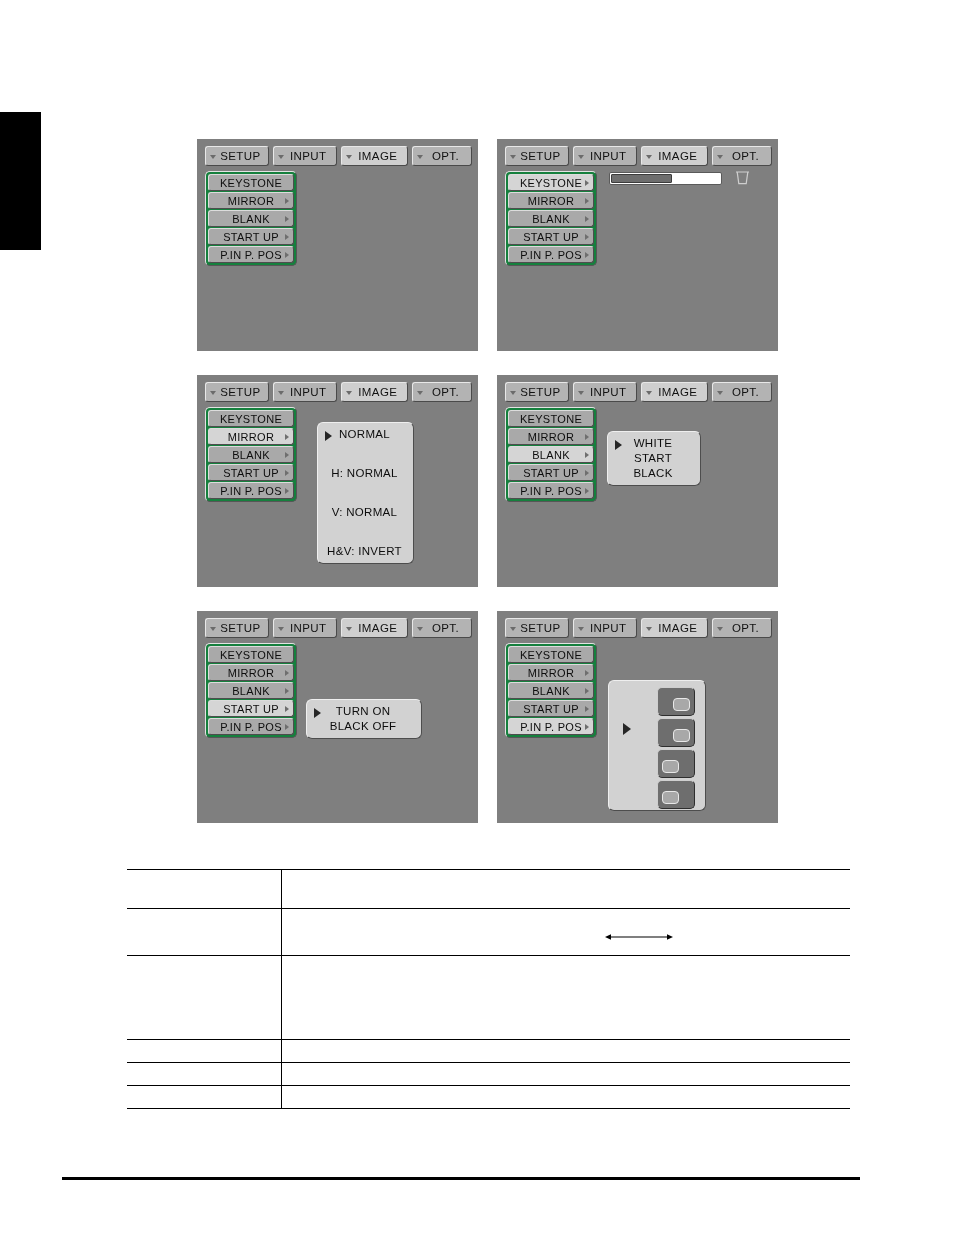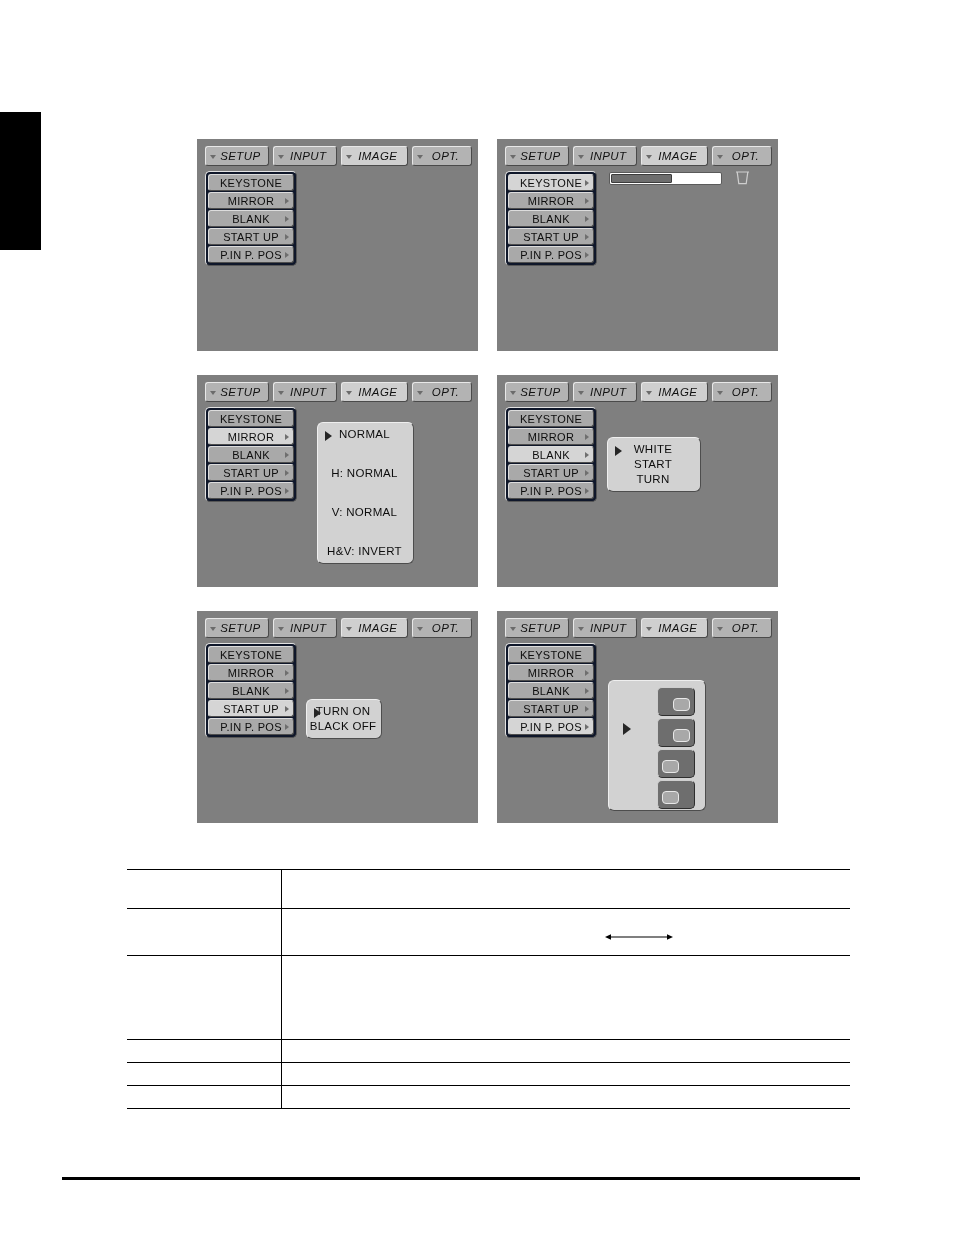--- a/index.html
+++ b/index.html
@@ -35,40 +35,39 @@
     border-right:1px solid #4a4a4a;
     border-bottom:1px solid #4a4a4a;
     border-radius:3px;
     display:flex;align-items:center;justify-content:center;
     color:#111;
     font-size:11.5px;
     letter-spacing:.4px;
     padding:0 6px 0 13px;
     box-sizing:border-box;
     white-space:nowrap;
-    font-style:italic;
   }
   .tab.active{background:#cfcfcf;}
   .tab .tri-d{
     position:absolute;left:4px;top:8px;
     width:0;height:0;
     border-left:3.5px solid transparent;
     border-right:3.5px solid transparent;
     border-top:4px solid #6b6b6b;
   }
   .tab-setup{width:66px;}
   .tab-input{width:66px;justify-content:center;}
   .tab-image{width:70px;}
   .tab-opt{width:62px;}
 
   
   .menucol{
     position:absolute;left:8px;top:32px;width:92px;
     display:flex;flex-direction:column;gap:1px;
-    background:#0f172a;
+    background:#15803d;
     border-top:1px solid #e3e3e3;
     border-left:1px solid #e3e3e3;
     border-right:1px solid #565656;
     border-bottom:1px solid #565656;
     border-radius:5px;
     padding:2px;
     box-sizing:border-box;
   }
   .mitem{
     position:relative;
@@ -388,25 +387,25 @@
       </div>
     <div class="mitem">
         <span>START UP</span>
         <span class="tri-r"></span>
       </div>
     <div class="mitem">
         <span>P.IN P. POS</span>
         <span class="tri-r"></span>
       </div>
   </div>
-  <div class="popup" style="left:110px;top:62px;width:94px;">
+  <div class="popup" style="left:110px;top:56px;width:94px;">
     <span class="cursor"></span>
     <div class="opt">WHITE</div>
     <div class="opt">START</div>
-    <div class="opt">TURN</div>
+    <div class="opt">BLACK</div>
   </div>
 </div>
 
 <div class="osd" style="left:197px;top:611px;width:281px;height:212px;">
   <div class="tabrow">
     <div class="tab tab-setup">
         <span class="tri-d"></span>
         <span>SETUP</span>
       </div>
     <div class="tab tab-input">
@@ -436,21 +435,21 @@
       </div>
     <div class="mitem sel">
         <span>START UP</span>
         <span class="tri-r"></span>
       </div>
     <div class="mitem">
         <span>P.IN P. POS</span>
         <span class="tri-r"></span>
       </div>
   </div>
-  <div class="popup" style="left:109px;top:88px;width:76px;">
+  <div class="popup" style="left:109px;top:88px;width:116px;">
     <span class="cursor"></span>
     <div class="opt">TURN ON</div>
     <div class="opt">BLACK OFF</div>
   </div>
 </div>
 
 <div class="osd" style="left:497px;top:611px;width:281px;height:212px;">
   <div class="tabrow">
     <div class="tab tab-setup">
         <span class="tri-d"></span>

